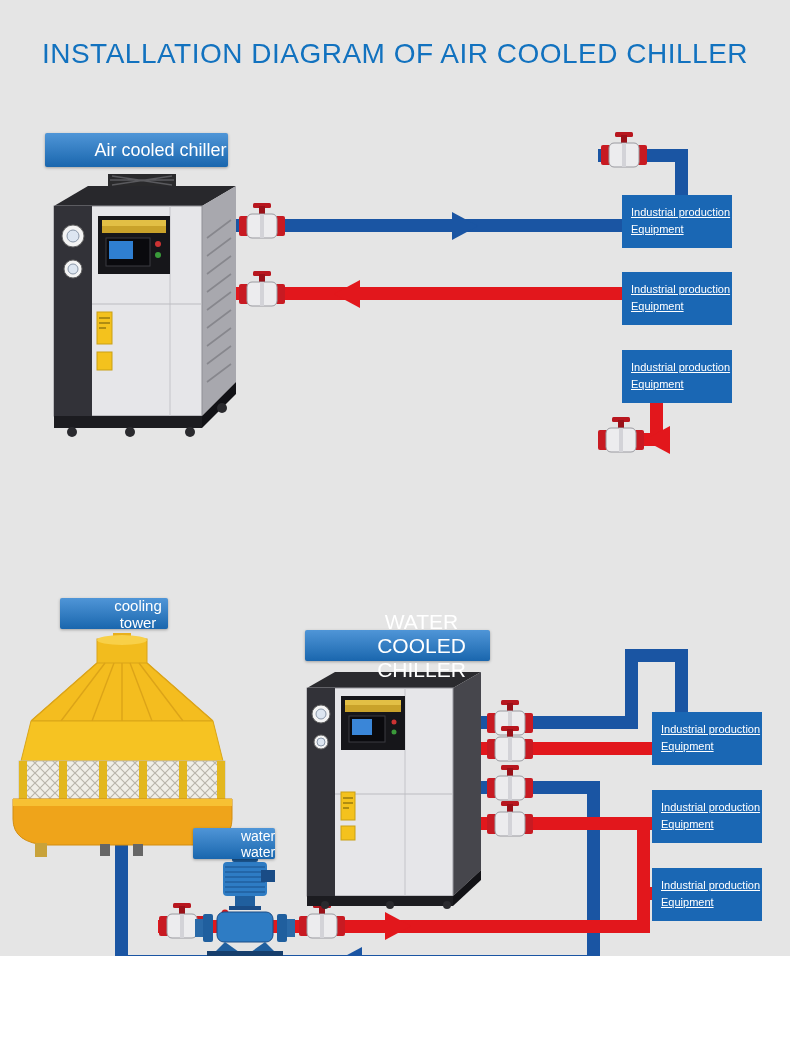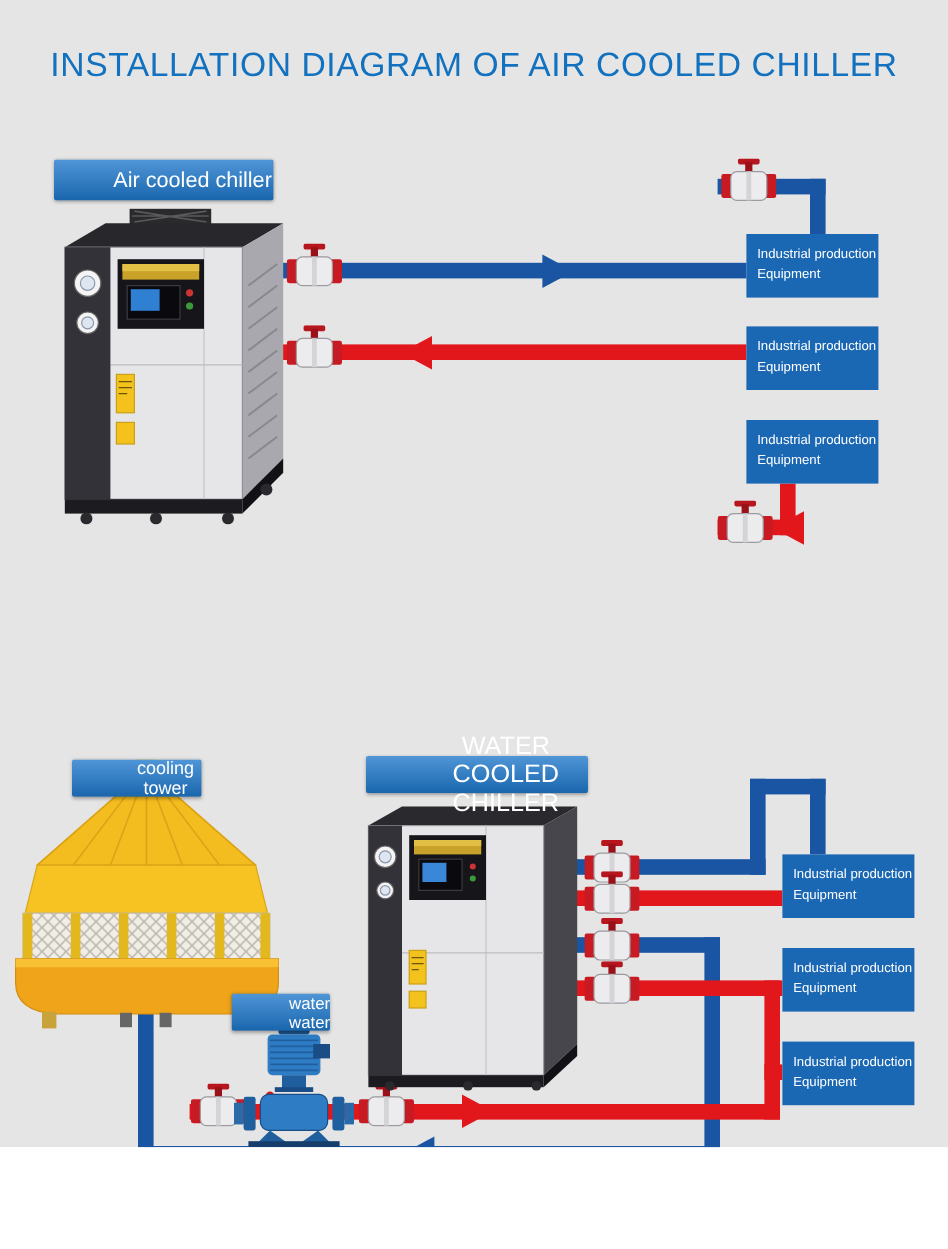--- a/index.html
+++ b/index.html
@@ -13,21 +13,21 @@
                display:flex; align-items:center; justify-content:center;
                background:linear-gradient(180deg, rgba(255,255,255,.22), rgba(0,0,0,.15)), var(--label-bg);
                border-radius:2px; box-shadow:0 1px 3px rgba(0,0,0,.3);padding-left:48px; }
 
   .pipe { position:absolute; z-index:1; }
   .pipe.blue { background:var(--pipe-blue); }
   .pipe.red  { background:var(--pipe-red); }
 
   .equip { position:absolute; z-index:2; width:110px; height:53px;
            background:var(--equipment-bg); color:#fff; font-size:11px;
-           line-height:17px; padding:9px 6px 0 9px; }
+           line-height:17px; padding:9px 6px 0 9px;text-decoration:underline; }
   .equip div { white-space:nowrap; }
 
   .valve { position:absolute; z-index:4; width:46px; height:36px; }
 
   .arrow { position:absolute; z-index:3; width:0; height:0; }
   .arrow.r-blue { border-left:26px solid var(--pipe-blue); border-top:14px solid transparent; border-bottom:14px solid transparent; }
   .arrow.l-blue { border-right:26px solid var(--pipe-blue); border-top:14px solid transparent; border-bottom:14px solid transparent; }
   .arrow.r-red  { border-left:26px solid var(--pipe-red);  border-top:14px solid transparent; border-bottom:14px solid transparent; }
   .arrow.l-red  { border-right:26px solid var(--pipe-red); border-top:14px solid transparent; border-bottom:14px solid transparent; }
 
@@ -120,21 +120,21 @@
     <rect x="47" y="180" width="15" height="18" fill="#f4c21d" stroke="#c9a017"></rect>
     <rect x="4" y="244" width="148" height="12" fill="#1c1c20"></rect>
     <polygon points="152,244 186,210 186,222 152,256" fill="#121216"></polygon>
     <circle cx="22" cy="260" r="5" fill="#2a2a2e"></circle>
     <circle cx="80" cy="260" r="5" fill="#2a2a2e"></circle>
     <circle cx="140" cy="260" r="5" fill="#2a2a2e"></circle>
     <circle cx="172" cy="236" r="5" fill="#2a2a2e"></circle>
   </svg>
 
 
-  <div class="label-box" style="left:60px; top:598px; width:108px; height:31px; font-size:15px;margin-top:35px;">cooling tower</div>
+  <div class="label-box" style="left:60px; top:598px; width:108px; height:31px; font-size:15px;">cooling tower</div>
   <div class="label-box" style="left:305px; top:630px; width:185px; height:31px; font-size:21px;">WATER COOLED CHILLER</div>
   <div class="label-box" style="left:193px; top:828px; width:82px; height:31px; font-size:14px;">water water</div>
 
   <div class="pipe blue" style="left:465px; top:716px; width:173px; height:13px;"></div>
   <div class="pipe blue" style="left:625px; top:649px; width:13px; height:80px;"></div>
   <div class="pipe blue" style="left:625px; top:649px; width:63px; height:13px;"></div>
   <div class="pipe blue" style="left:675px; top:649px; width:13px; height:63px;"></div>
   <div class="pipe red" style="left:465px; top:742px; width:187px; height:13px;"></div>
   <div class="pipe blue" style="left:465px; top:781px; width:135px; height:13px;"></div>
   <div class="pipe blue" style="left:587px; top:781px; width:13px; height:187px;"></div>

